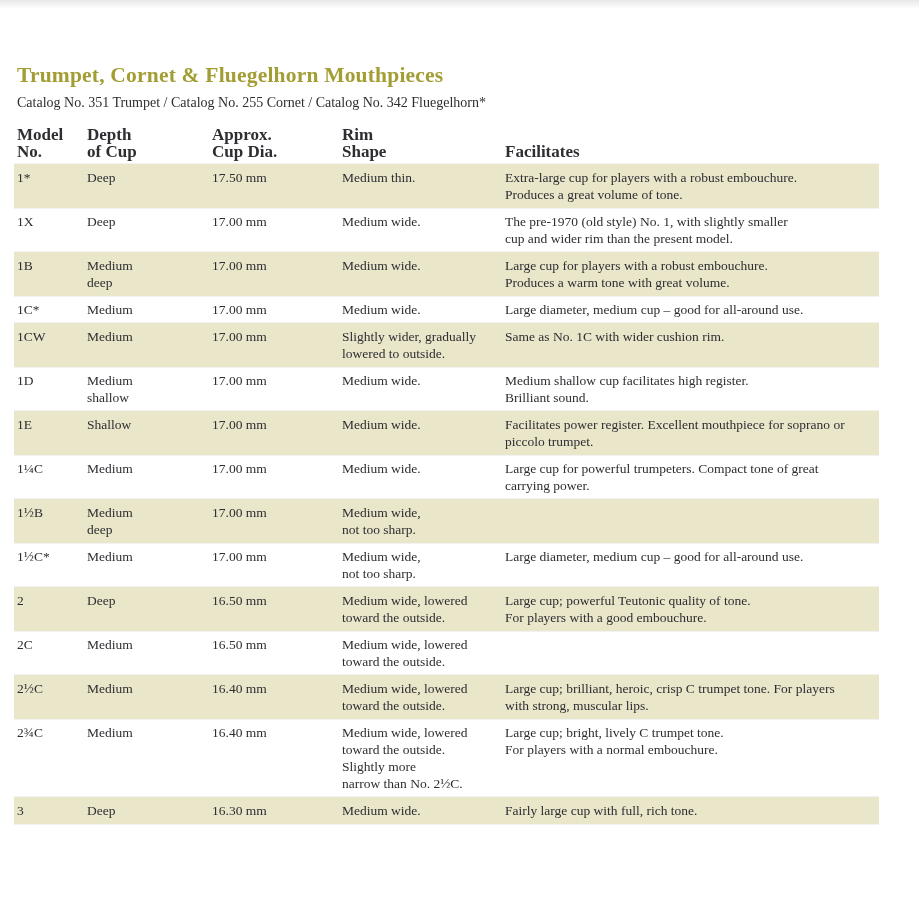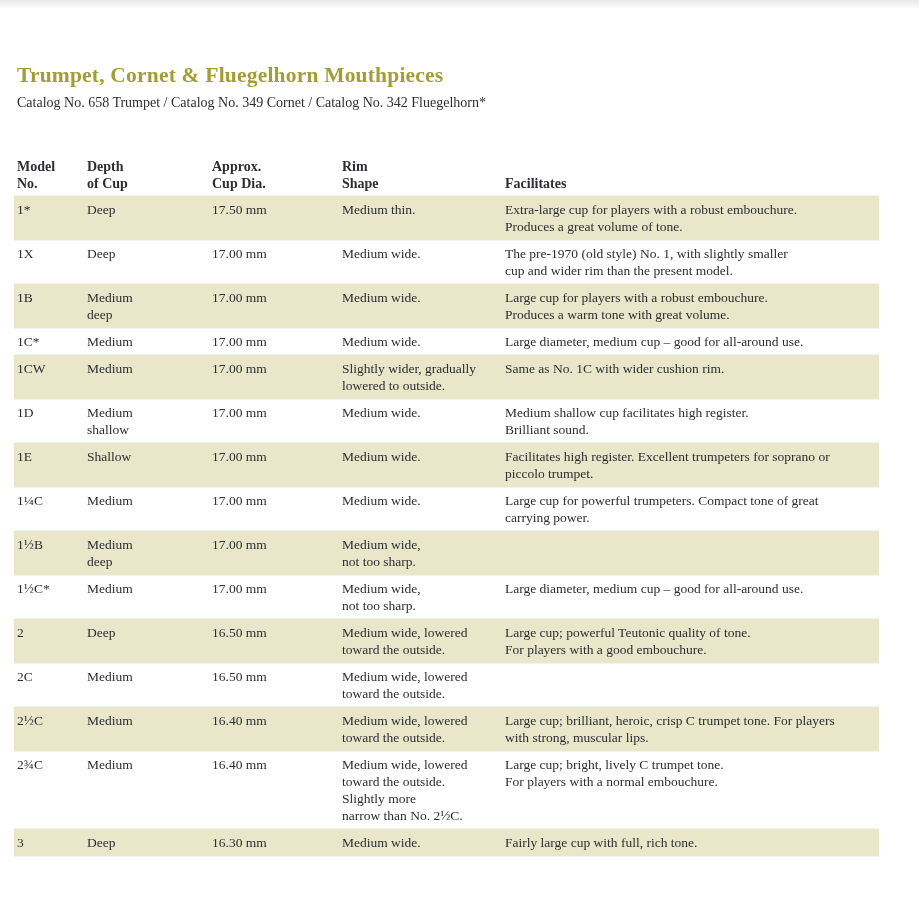--- a/index.html
+++ b/index.html
@@ -40,35 +40,35 @@
     align-items:end;
     font-weight:bold;
     margin-bottom:2px;
   }
   .row.header .cell{padding-top:0;padding-bottom:2px;}
   .cell{
     white-space:pre-line;
     font-size:13.5px;line-height:17px;
     padding:5px 4px 5px 0;
   }
-  .row.header .cell{font-size:14px;margin-top:32px;}
+  .row.header .cell{font-size:17px;}
   .c-model{padding-left:3px;}
   .row.shaded{
     background:var(--shade-color);
     box-shadow:0 -1px 0 rgba(0,0,0,0.05), 0 1px 0 rgba(0,0,0,0.05);
   }
 </style>
 </head>
 <body>
 
 <div class="scan-edge"></div>
 
 <div class="page">
   <h1 class="title">Trumpet, Cornet &amp; Fluegelhorn Mouthpieces</h1>
-  <p class="subtitle">Catalog No. 658 Trumpet / Catalog No. 349 Cornet / Catalog No. 342 Fluegelhorn*</p>
+  <p class="subtitle">Catalog No. 351 Trumpet / Catalog No. 255 Cornet / Catalog No. 342 Fluegelhorn*</p>
 
   <div class="table">
     <div class="row header">
       <div class="cell c-model">Model
 No.</div>
       <div class="cell c-depth">Depth
 of Cup</div>
       <div class="cell c-dia">Approx.
 Cup Dia.</div>
       <div class="cell c-rim">Rim
@@ -129,21 +129,21 @@
     <div class="cell c-rim">Medium wide.</div>
     <div class="cell c-desc">Medium shallow cup facilitates high register.
 Brilliant sound.</div>
   </div>
 
   <div class="row shaded">
     <div class="cell c-model">1E</div>
     <div class="cell c-depth">Shallow</div>
     <div class="cell c-dia">17.00 mm</div>
     <div class="cell c-rim">Medium wide.</div>
-    <div class="cell c-desc">Facilitates high register.  Excellent trumpeters for soprano or
+    <div class="cell c-desc">Facilitates power register.  Excellent mouthpiece for soprano or
 piccolo trumpet.</div>
   </div>
 
   <div class="row">
     <div class="cell c-model">1¼C</div>
     <div class="cell c-depth">Medium</div>
     <div class="cell c-dia">17.00 mm</div>
     <div class="cell c-rim">Medium wide.</div>
     <div class="cell c-desc">Large cup for powerful trumpeters.  Compact tone of great
 carrying power.</div>

